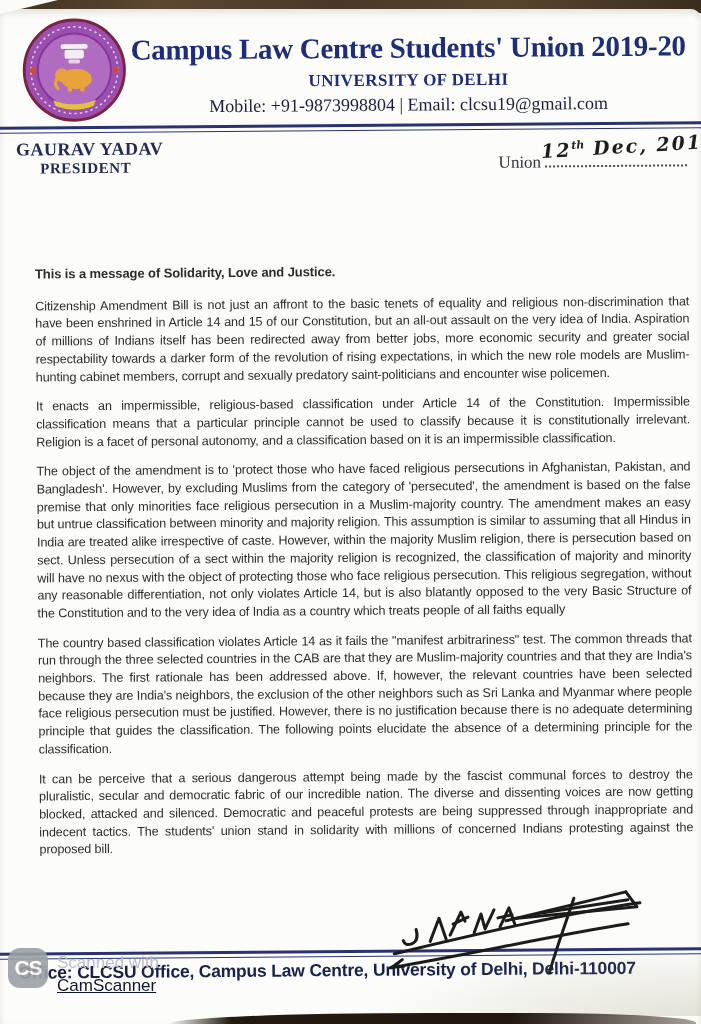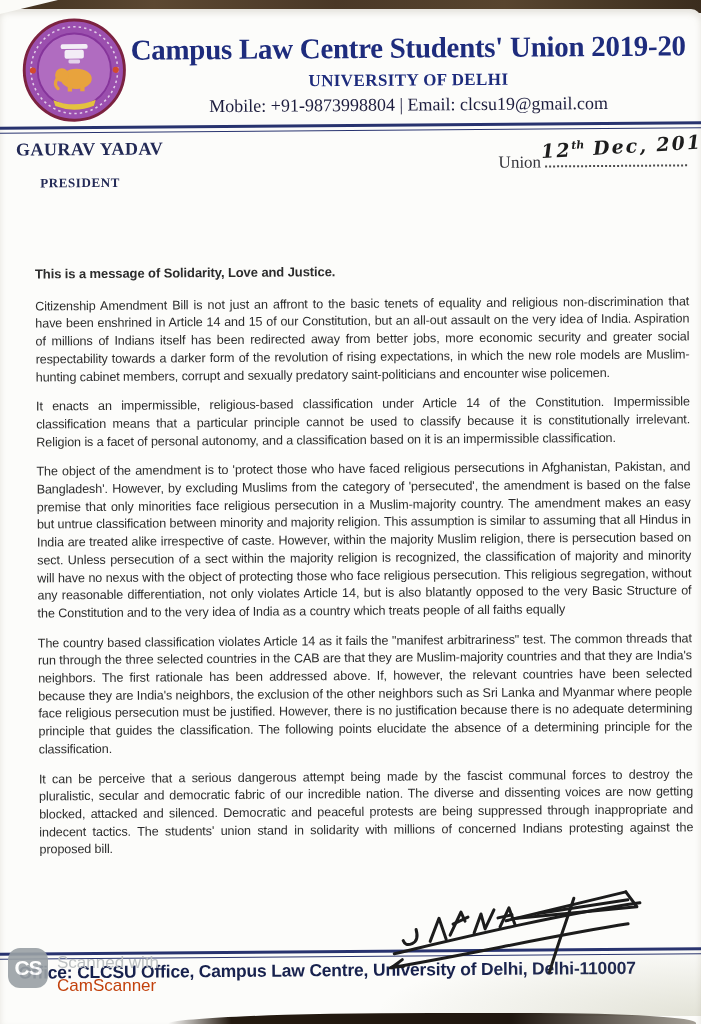--- a/index.html
+++ b/index.html
@@ -53,21 +53,21 @@
   }
   .rule{position:absolute;left:-6px;width:714px;height:3px;
     border-top:3px solid #28336f;border-bottom:1.6px solid #28336f;background:transparent;}
   .rule-top{top:124px;}
   .rule-bottom{top:950px;z-index:3;}
 
   
   .officer{position:absolute;top:137px;left:18px;color:#232a56;
     font-family:"Liberation Serif","DejaVu Serif",serif;font-weight:700;}
   .officer-name{font-size:18px;letter-spacing:.5px;}
-  .officer-role{font-size:13px;margin:15px 0 0 24px;letter-spacing:.6px;}
+  .officer-role{font-size:15px;margin:0 0 0 24px;letter-spacing:.6px;}
   .dateline{position:absolute;top:150px;right:12px;
     font-family:"Liberation Serif","DejaVu Serif",serif;font-size:17px;color:#33333a;}
   .date-dots{display:inline-block;position:relative;width:142px;height:17px;
     border-bottom:2px dotted #4a4a4a;margin-left:4px;vertical-align:baseline;}
   .date-hand{
     position:absolute;left:-4px;top:-13px;white-space:nowrap;
     font-family:"DejaVu Serif",serif;font-style:italic;font-weight:700;
     font-size:19px;color:#1d1d1d;letter-spacing:2px;transform:rotate(-3deg);
   }
   .date-hand sup{font-size:11px;letter-spacing:0;}
@@ -91,21 +91,21 @@
   }
 
   
   .cs-badge{
     position:absolute;left:8px;top:948px;width:40px;height:40px;z-index:2;
     background:#9aa1a5;border-radius:12px;opacity:.9;
     display:flex;align-items:center;justify-content:center;
     font-weight:700;font-size:21px;color:#fff;letter-spacing:-1px;
   }
   .cs-line1{position:absolute;left:57px;top:953px;z-index:1;color:#bcc0c2;font-size:17px;}
-  .cs-line2{position:absolute;left:57px;top:976px;z-index:2;color:#c2410c;font-size:17px;}
+  .cs-line2{position:absolute;left:57px;top:976px;z-index:2;color:#0f172a;font-size:17px;text-decoration:underline;}
 </style>
 </head>
 <body>
 
 <div class="wood-strip"></div>
 <div class="paper"></div>
 <div class="wood-corner"></div>
 
 <div class="content">
 

